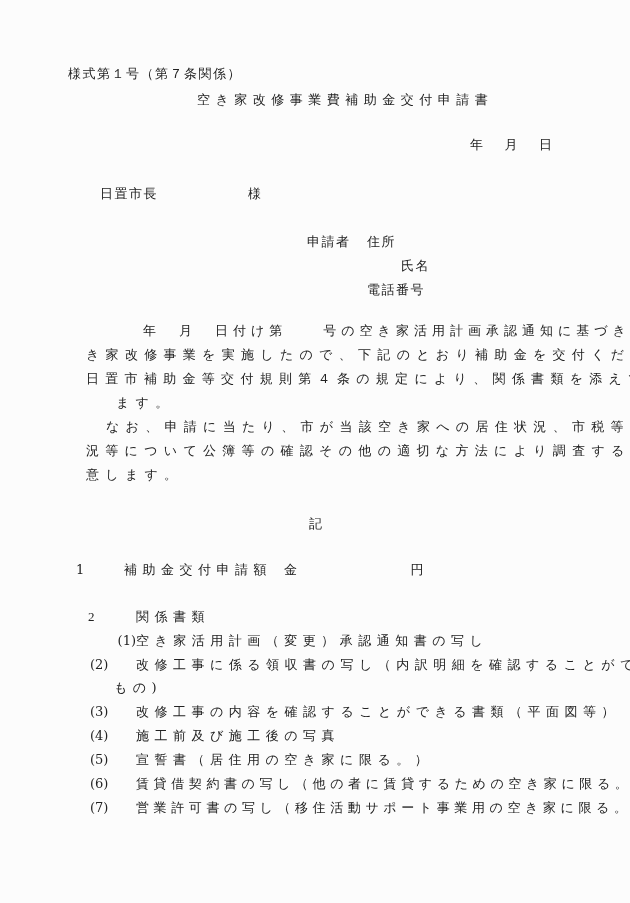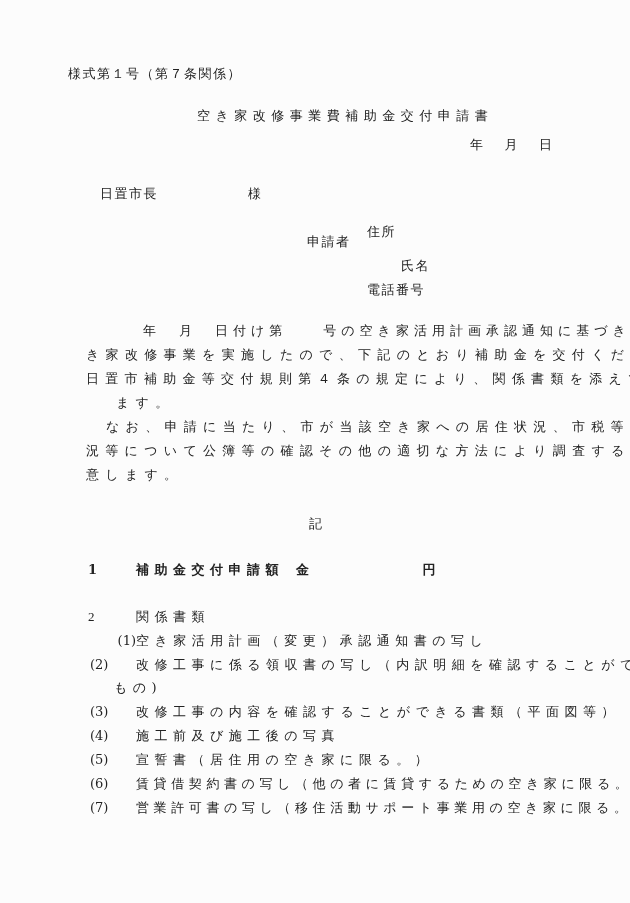--- a/index.html
+++ b/index.html
@@ -22,50 +22,50 @@
     .gap { display: inline-block; }
     .num { display: inline-block; width: 48px; letter-spacing: 0; }
     .pnum { display: inline-block; width: 46px; letter-spacing: 0; }
   </style>
 </head>
 <body>
 
 <div>
 
   <div class="line tight" style="left:68px; top:66px;">様式第１号（第７条関係）</div>
-  <div class="line" style="left:197px; top:108px;">空き家改修事業費補助金交付申請書</div>
+  <div class="line" style="left:197px; top:92px;">空き家改修事業費補助金交付申請書</div>
 
   <div class="line" style="left:470px; top:137px;">
     <span>年</span><span class="gap" style="width:16px"></span><span>月</span><span class="gap" style="width:16px"></span><span>日</span>
   </div>
 
   <div class="line tight" style="left:100px; top:186px;">日置市長</div>
   <div class="line" style="left:248px; top:186px;">様</div>
 
   <div class="line tight" style="left:307px; top:234px;text-align:right;">申請者</div>
-  <div class="line tight" style="left:367px; top:224px;">住所</div>
+  <div class="line tight" style="left:367px; top:234px;">住所</div>
   <div class="line tight" style="left:367px; top:258px;margin-left:34px;">氏名</div>
   <div class="line tight" style="left:367px; top:282px;">電話番号</div>
 
   <div>
     <div class="line" style="left:143px; top:323px; letter-spacing:5px;">年　月　日付け第　　号の空き家活用計画承認通知に基づき空</div>
     <div class="line" style="left:86px; top:347px; letter-spacing:6.3px;">き家改修事業を実施したので、下記のとおり補助金を交付くださるよう、</div>
     <div class="line" style="left:86px; top:371px; letter-spacing:6.3px;">日置市補助金等交付規則第４条の規定により、関係書類を添えて申請し</div>
     <div class="line" style="left:86px; top:395px; letter-spacing:6.3px;margin-left:30px;">ます。</div>
   </div>
 
   <div>
     <div class="line" style="left:106px; top:419px; letter-spacing:6.3px;">なお、申請に当たり、市が当該空き家への居住状況、市税等の収納状</div>
     <div class="line" style="left:86px; top:443px; letter-spacing:6.3px;">況等について公簿等の確認その他の適切な方法により調査することに同</div>
     <div class="line" style="left:86px; top:467px; letter-spacing:6.3px;">意します。</div>
   </div>
 
   <div class="line" style="left:309px; top:516px;">記</div>
 
-  <div class="line" style="left:88px; top:562px;font-weight:bold;">
+  <div class="line" style="left:76px; top:562px;">
     <span class="num">1</span><span>補助金交付申請額</span><span class="gap" style="width:12px"></span><span>金</span><span class="gap" style="width:108px"></span><span>円</span>
   </div>
 
   <div class="line" style="left:88px; top:609px;font-family:Liberation Serif, serif;">
     <span class="num">2</span><span>関係書類</span>
   </div>
 
   <div>
     <div class="line" style="left:90px; top:633px;text-align:right;">
       <span class="pnum">(1)</span><span>空き家活用計画（変更）承認通知書の写し</span>

